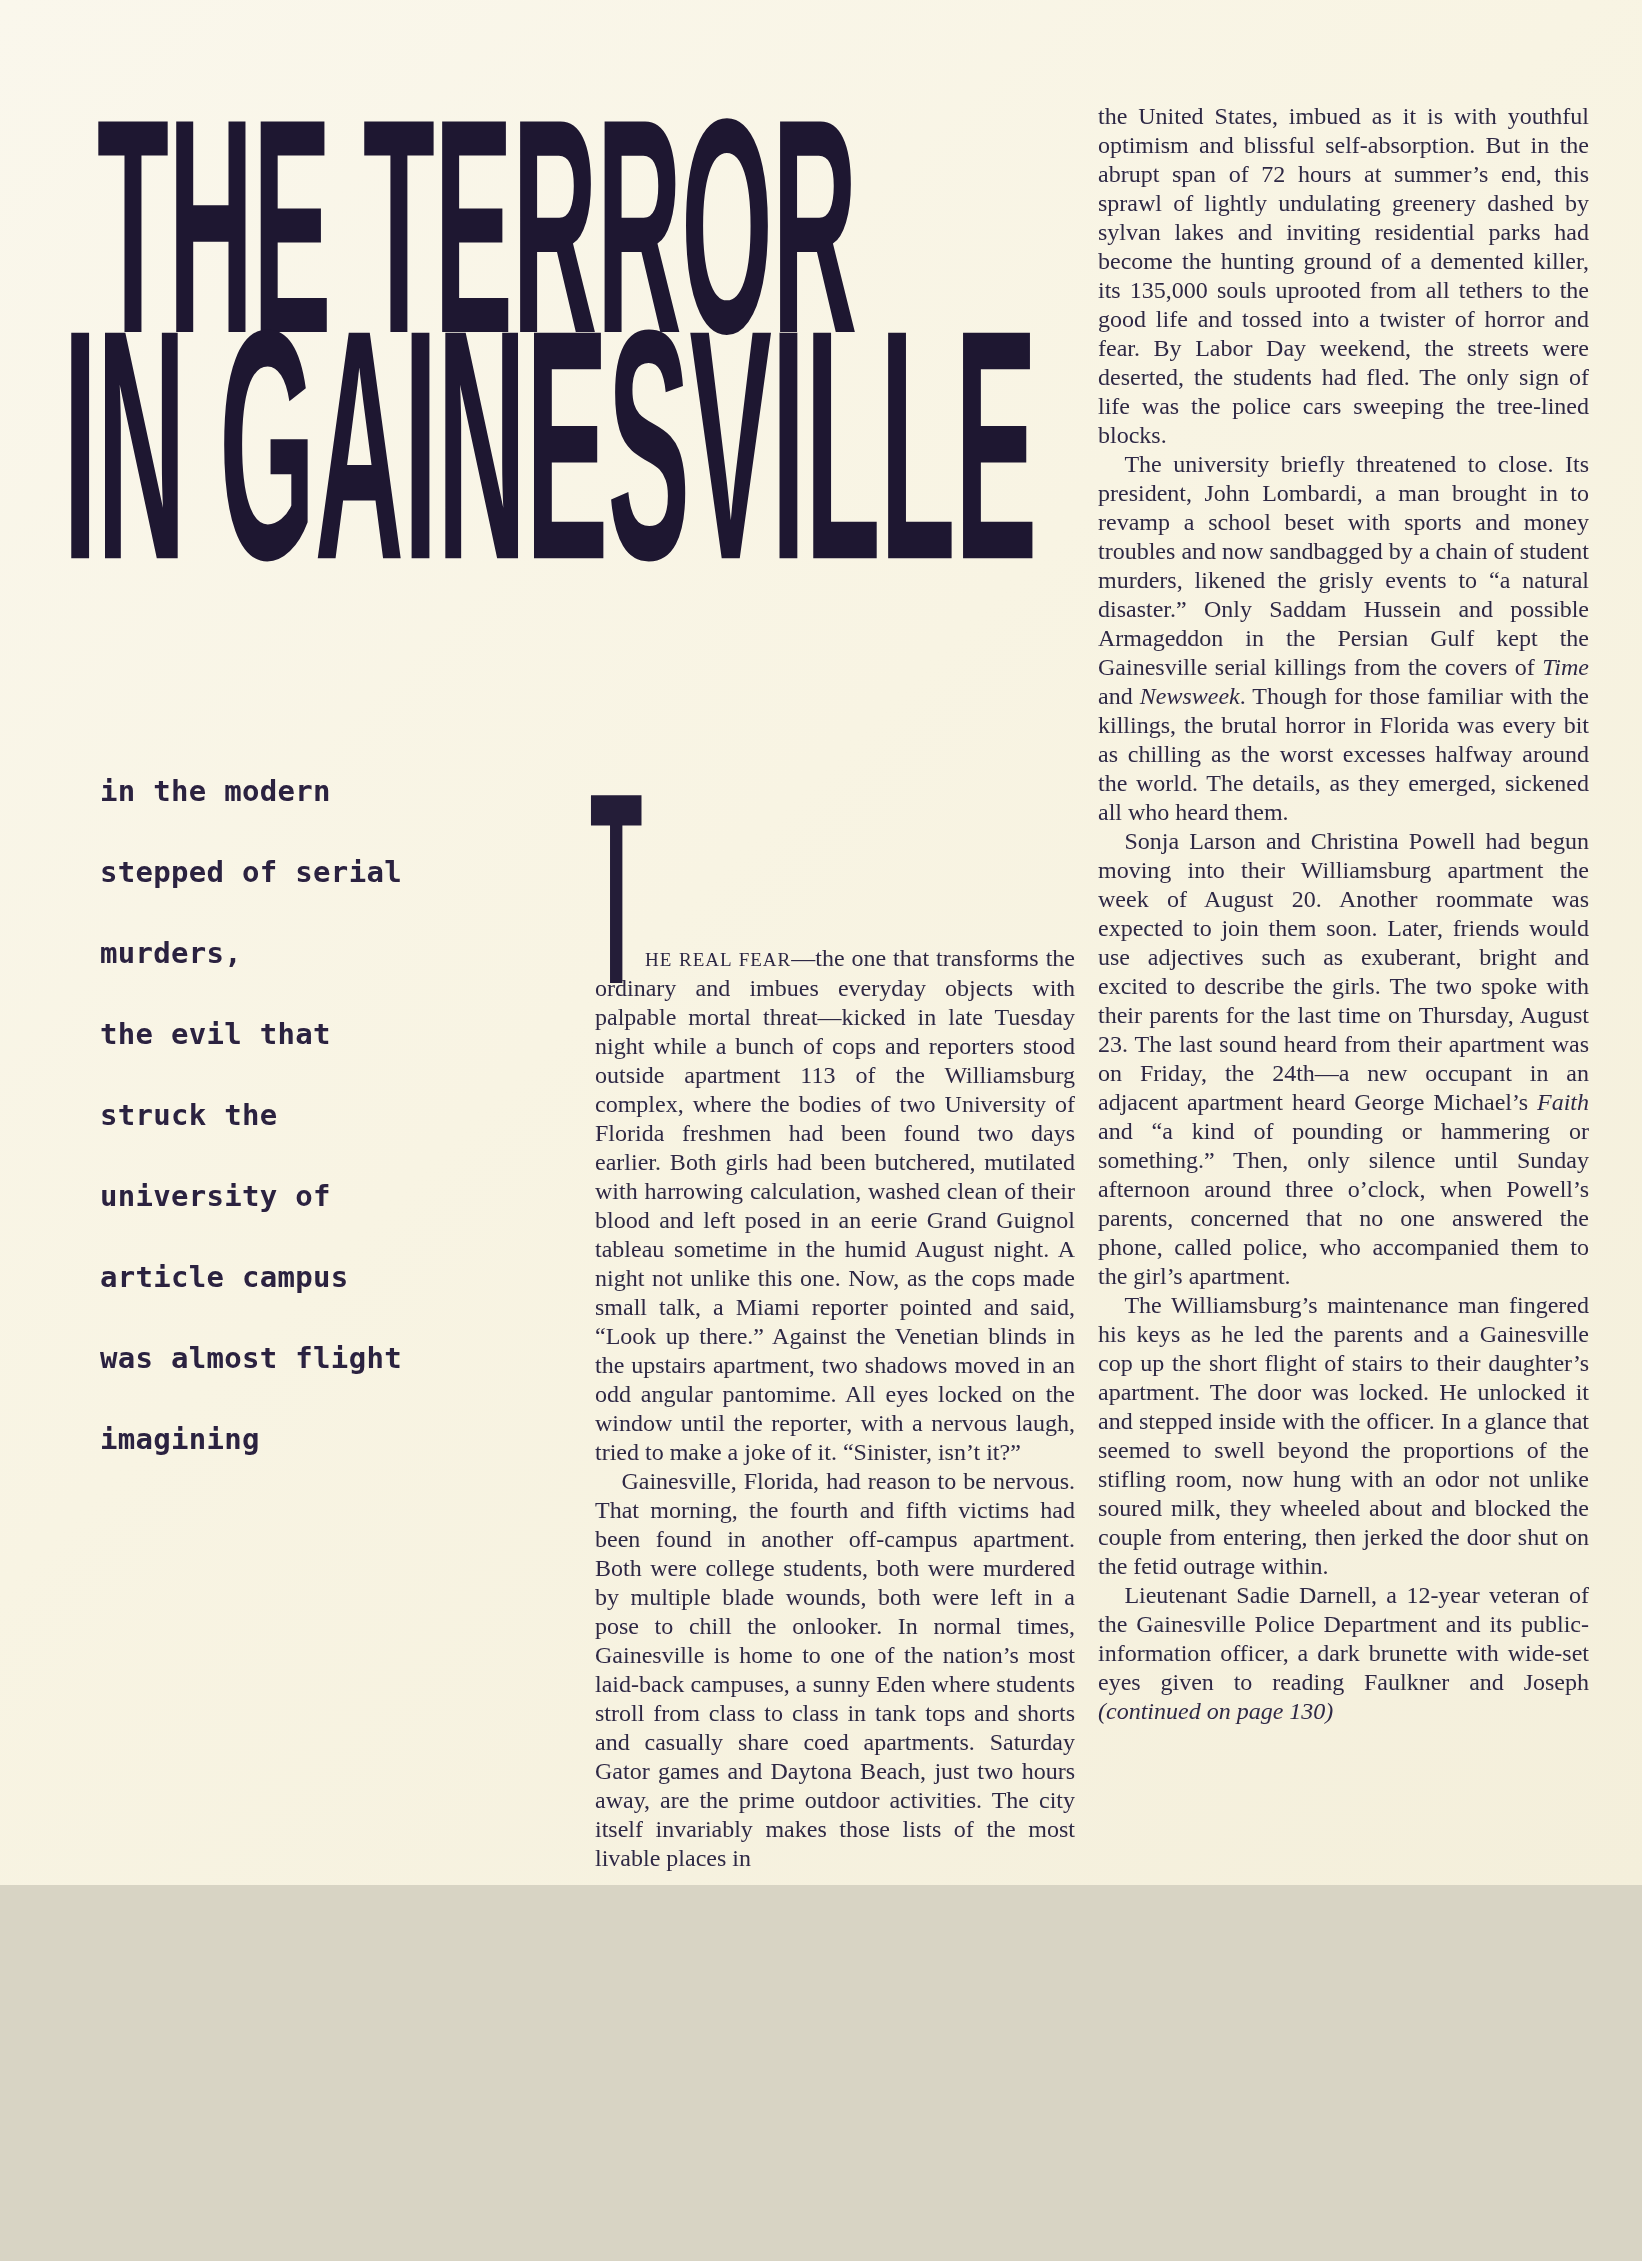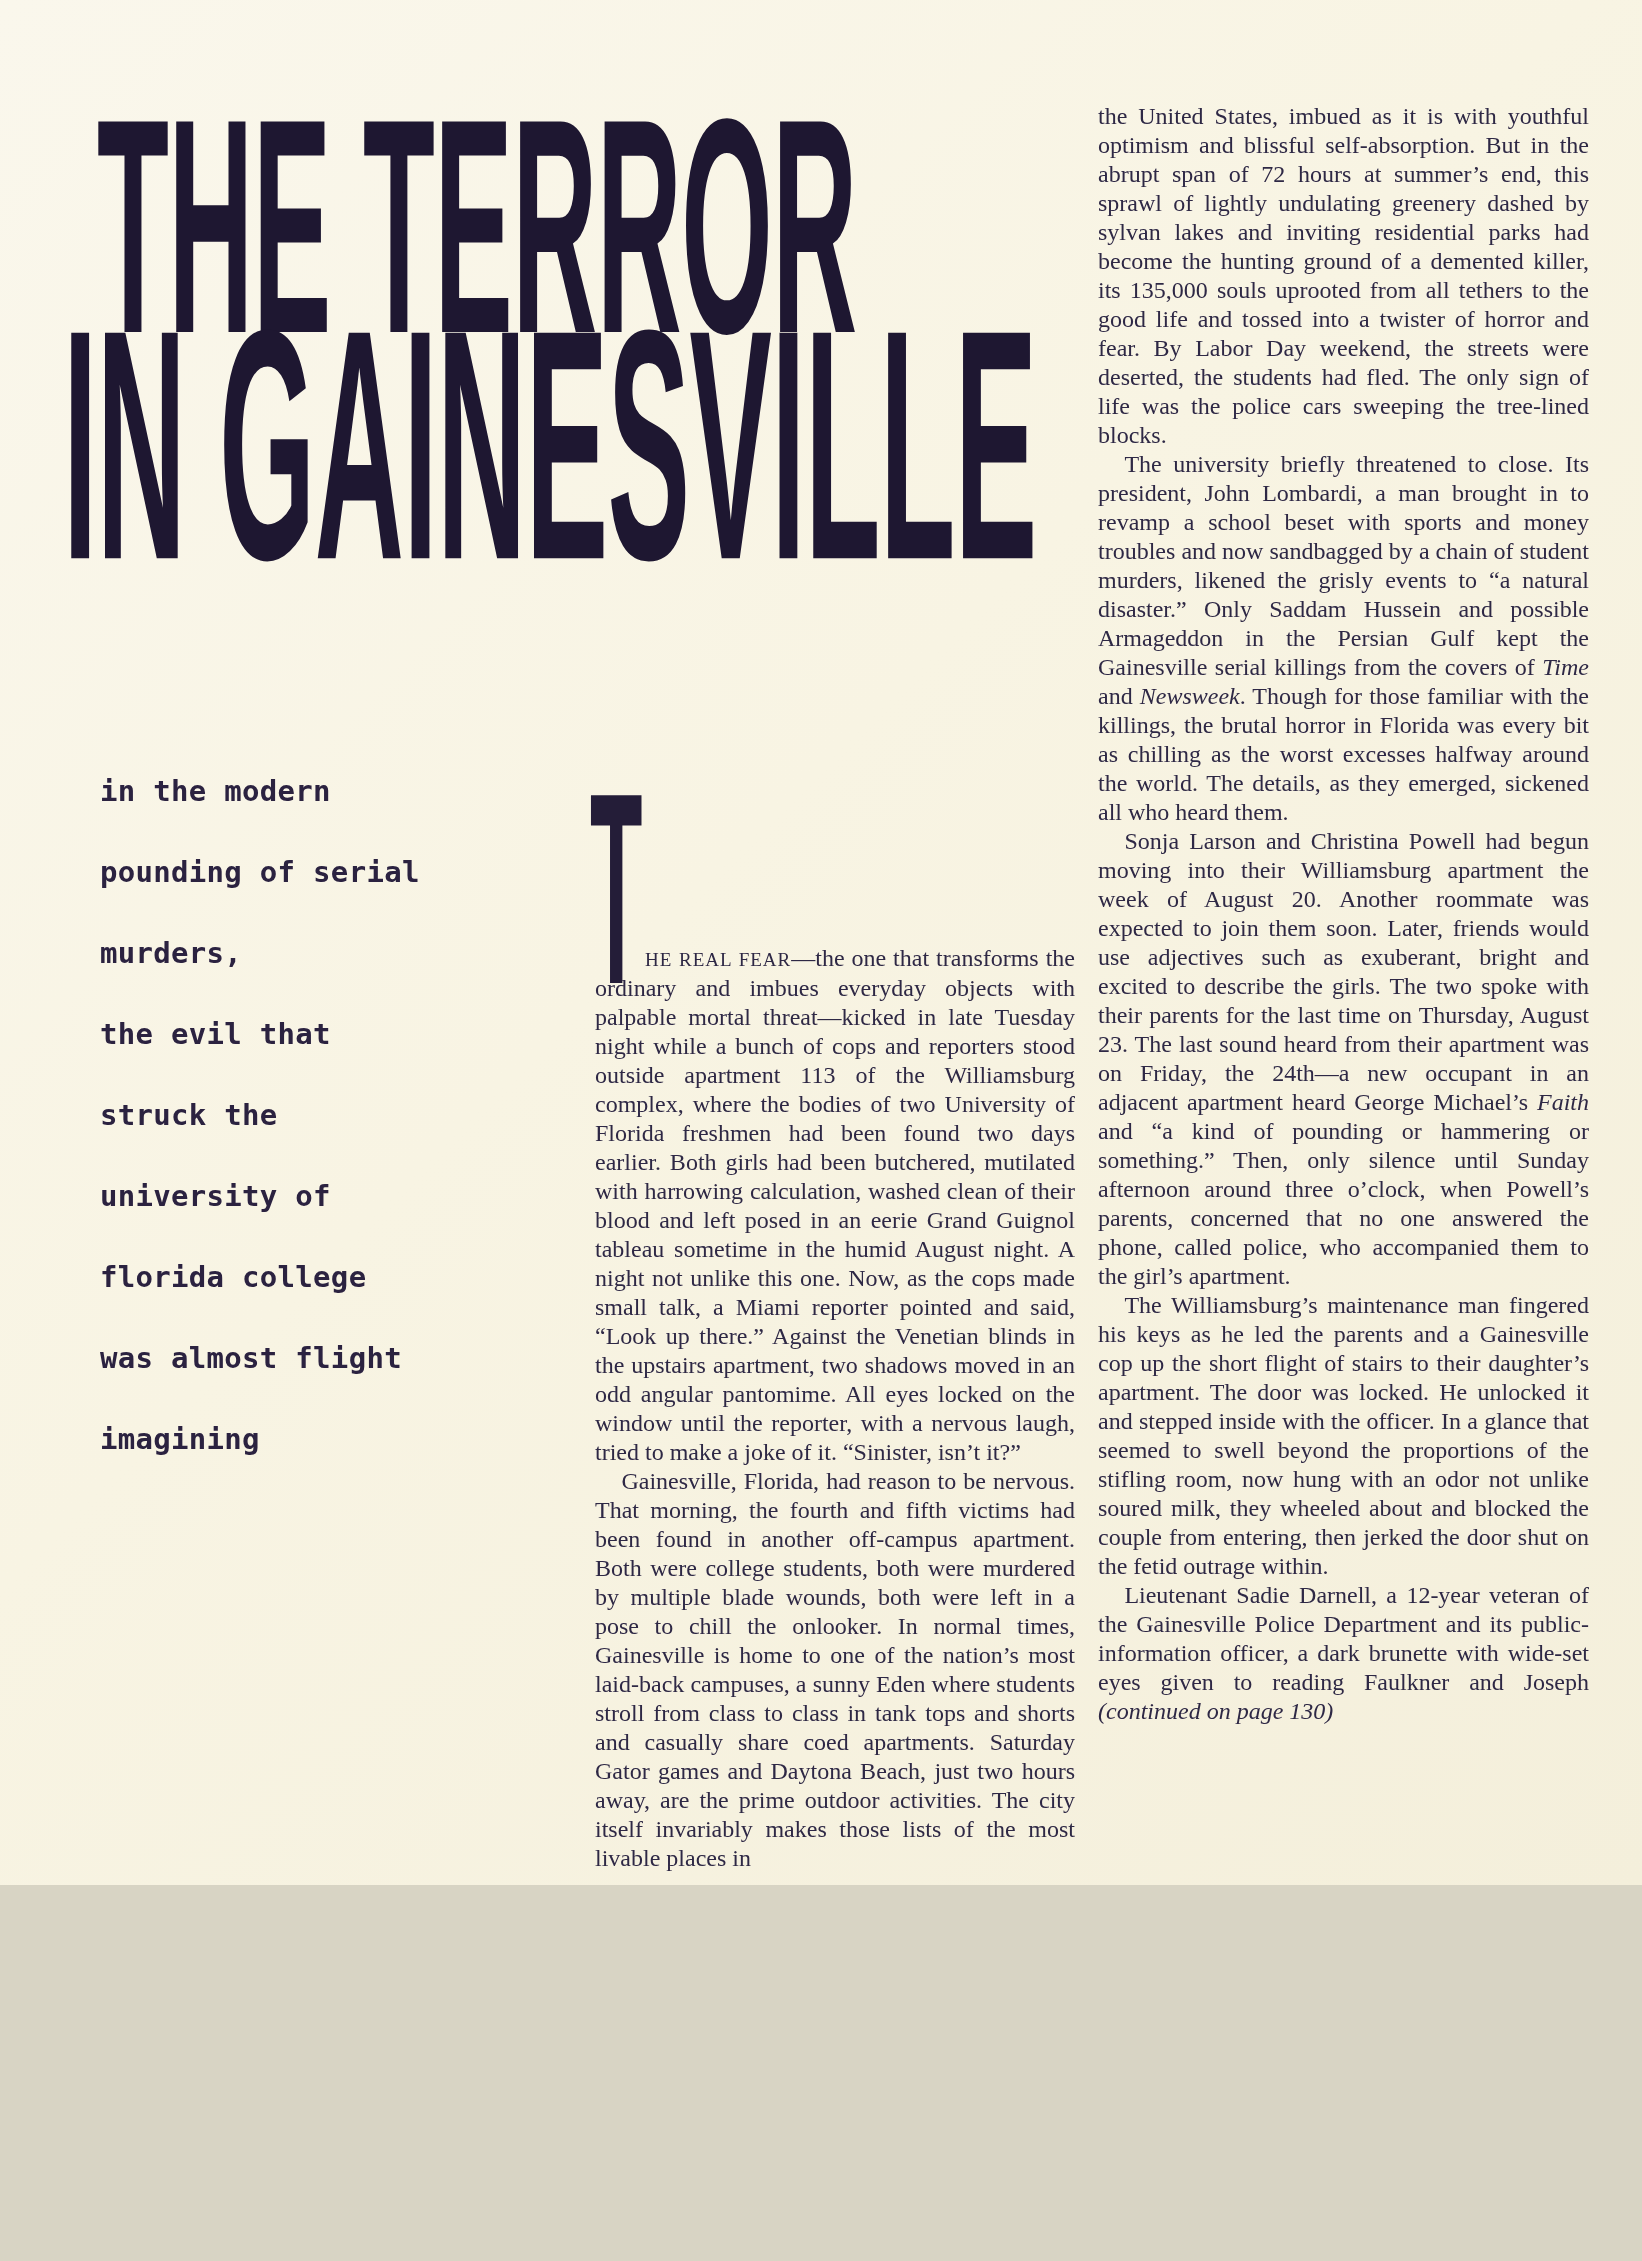--- a/index.html
+++ b/index.html
@@ -92,26 +92,26 @@
 </head>
 <body>
 
 <div id="page">
 
   <div class="headline-line" id="headline-1">THE TERROR</div>
   <div class="headline-line" id="headline-2">IN GAINESVILLE</div>
 
   <div id="standfirst">
     <div>in the modern</div>
-    <div>pounding of serial</div>
+    <div>stepped of serial</div>
     <div>murders,</div>
     <div>the evil that</div>
     <div>struck the</div>
     <div>university of</div>
-    <div>florida college</div>
+    <div>article campus</div>
     <div>was almost flight</div>
     <div>imagining</div>
   </div>
 
   <div id="dropcap">T</div>
 
   <div class="col" id="col-middle">
     <p id="dropcap-para"><span class="lead-sc">HE REAL FEAR</span><span>—the one that transforms the ordinary and imbues everyday objects with palpable mortal threat—kicked in late Tuesday night while a bunch of cops and reporters stood outside apartment 113 of the Williamsburg complex, where the bodies of two University of Florida freshmen had been found two days earlier. Both girls had been butchered, mutilated with harrowing calculation, washed clean of their blood and left posed in an eerie Grand Guignol tableau sometime in the humid August night. A night not unlike this one. Now, as the cops made small talk, a Miami reporter pointed and said, “Look up there.” Against the Venetian blinds in the upstairs apartment, two shadows moved in an odd angular pantomime. All eyes locked on the window until the reporter, with a nervous laugh, tried to make a joke of it. “Sinister, isn’t it?”</span></p>
     <p class="indent">Gainesville, Florida, had reason to be nervous. That morning, the fourth and fifth victims had been found in another off-campus apartment. Both were college students, both were murdered by multiple blade wounds, both were left in a pose to chill the onlooker. In normal times, Gainesville is home to one of the nation’s most laid-back campuses, a sunny Eden where students stroll from class to class in tank tops and shorts and casually share coed apartments. Saturday Gator games and Daytona Beach, just two hours away, are the prime outdoor activities. The city itself invariably makes those lists of the most livable places in</p>
   </div>

